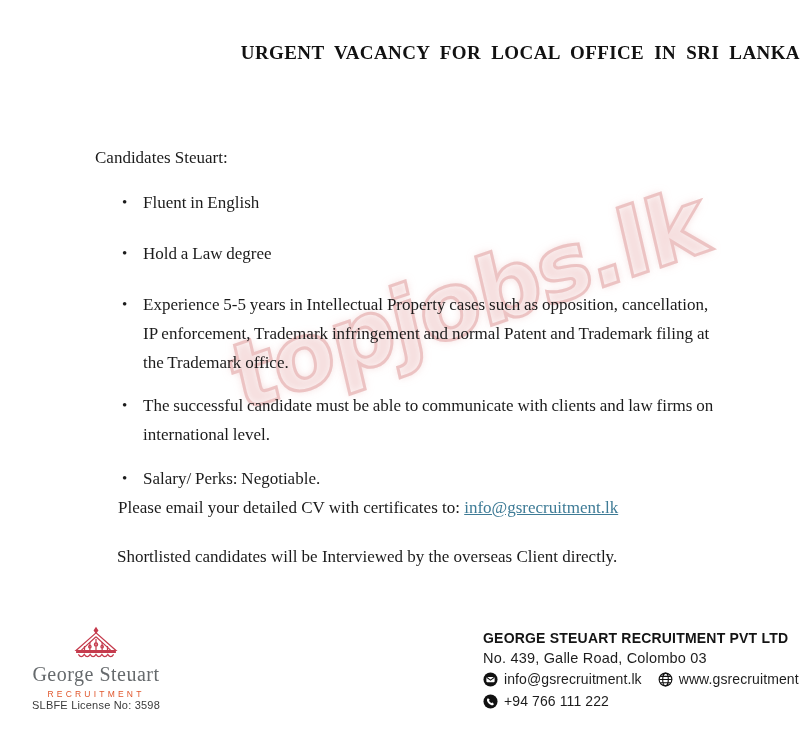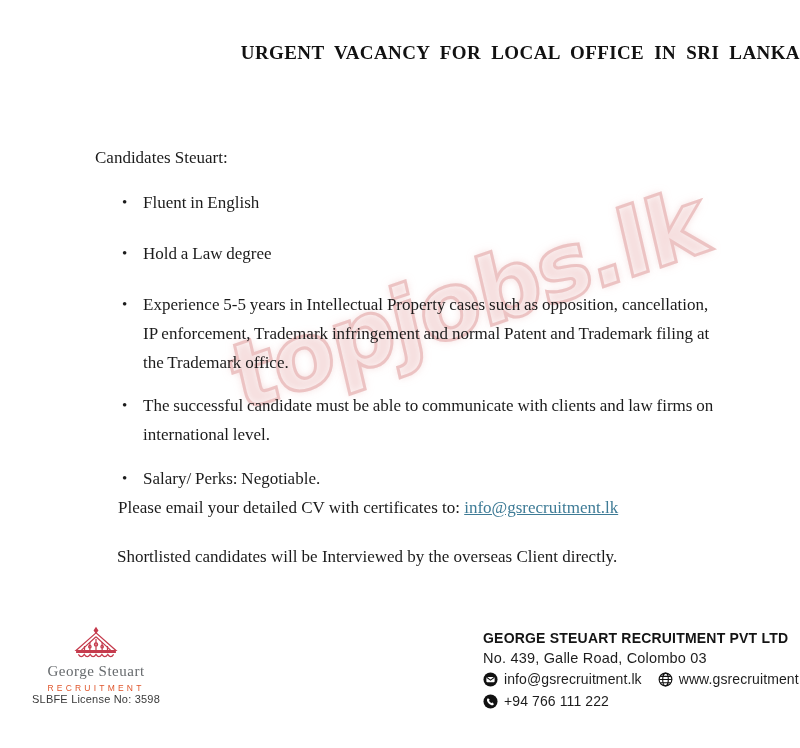--- a/index.html
+++ b/index.html
@@ -73,21 +73,21 @@
   }
   
   .footer-left{
     position:absolute;left:18px;top:626px;width:156px;
     text-align:center;
     font-family:"Liberation Sans", sans-serif;
   }
   .crest{display:block;margin:0 auto;}
   .brand-name{
     font-family:"Liberation Serif", serif;
-    font-size:15px;color:#666a6d;
+    font-size:20px;color:#666a6d;
     margin-top:1px;letter-spacing:.5px;
   }
   .brand-subtitle{
     font-size:8.5px;font-weight:normal;
     letter-spacing:3.2px;
     color:#e0562c;
     margin-top:3px;
   }
   .license{
     font-size:11px;color:#3a3a3a;

